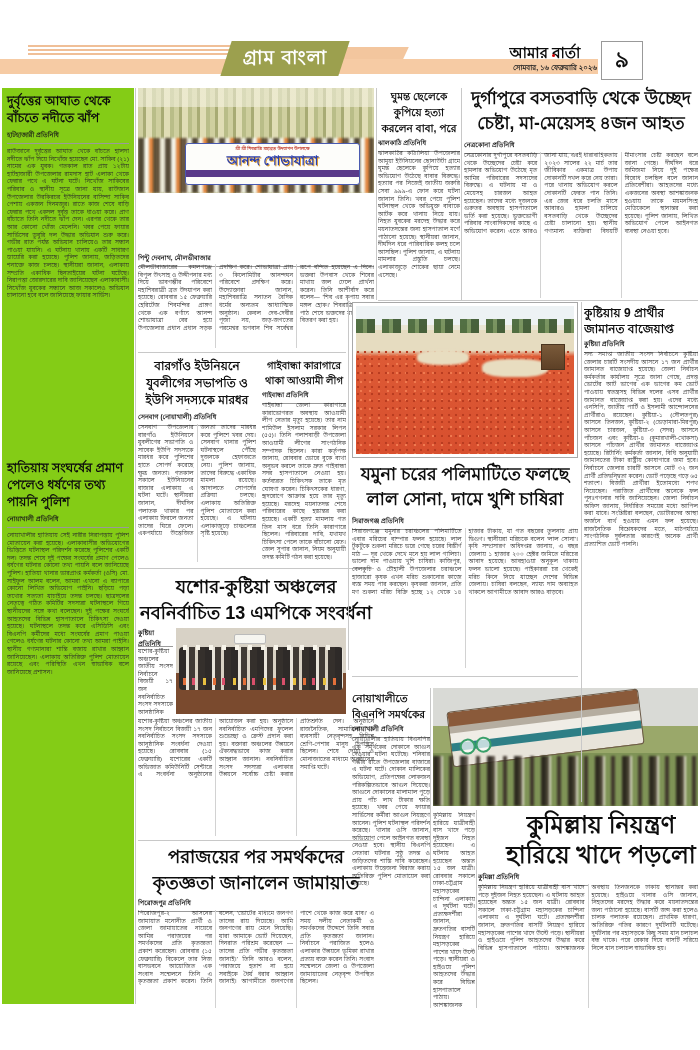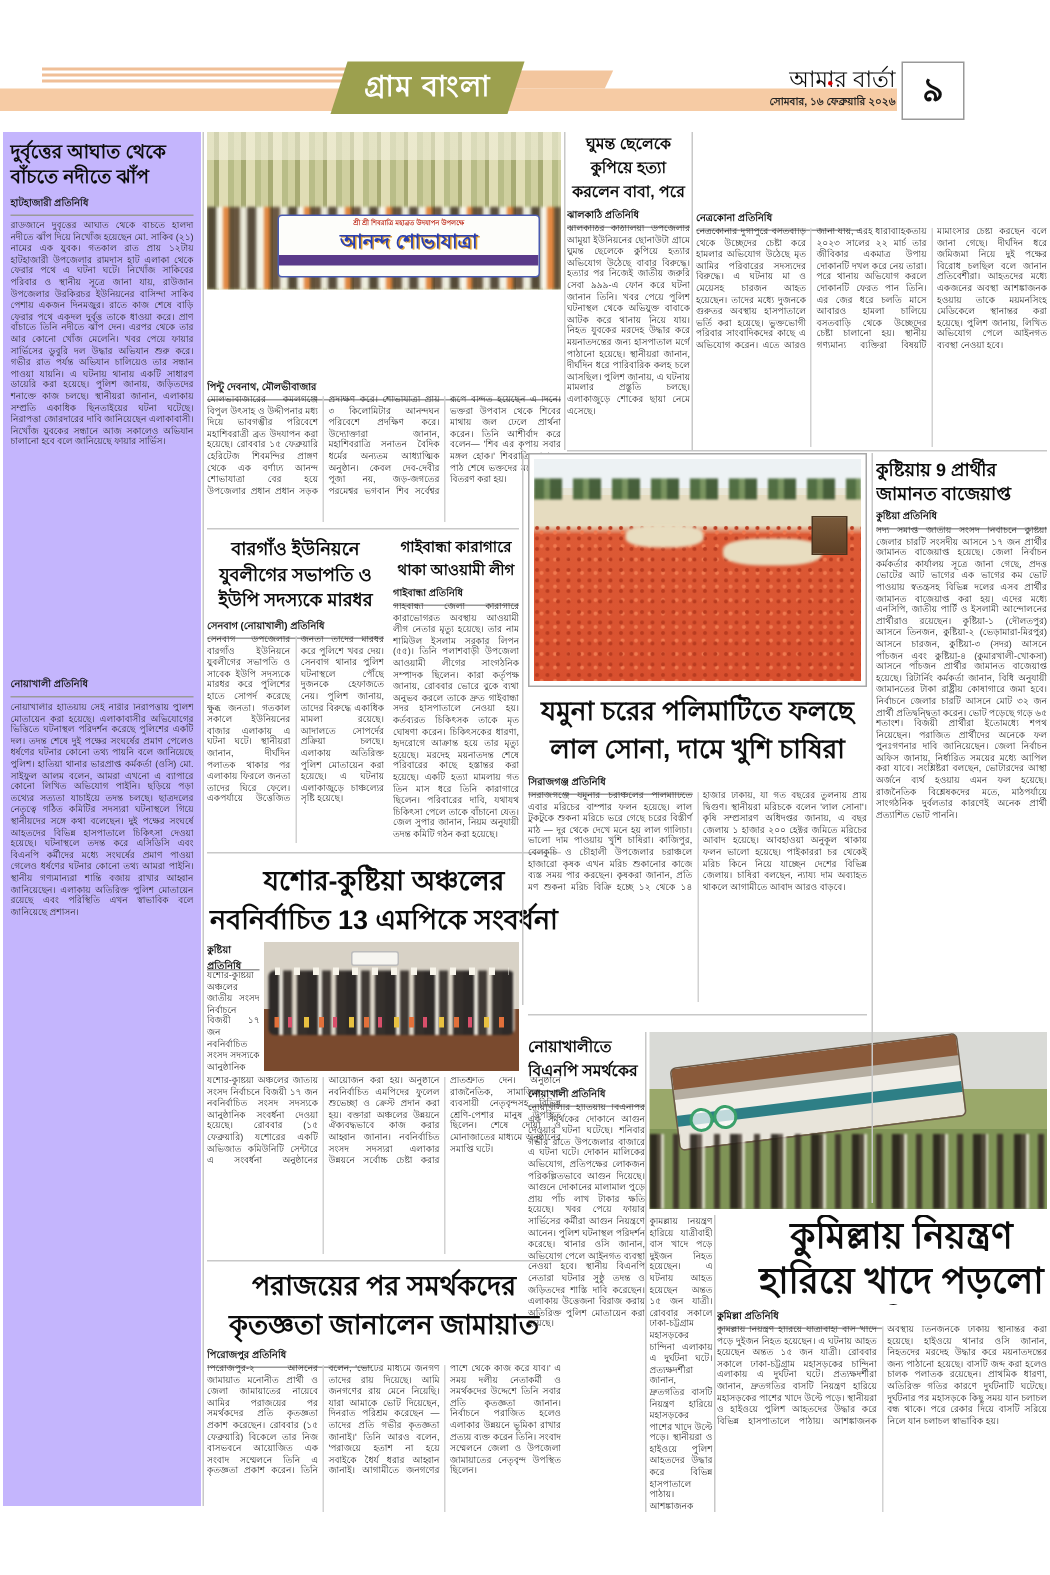--- a/index.html
+++ b/index.html
@@ -4,37 +4,37 @@
 <style>
   html,body{margin:0;padding:0;background:#fff;}
   .page{position:relative;width:700px;height:1050px;background:#ffffff;overflow:hidden;
         font-family:"Liberation Sans","DejaVu Sans",sans-serif;color:#1a1a1a;}
   
   .stripe{position:absolute;background:#f0bf97;height:2px;}
   .bigstrip{position:absolute;background:#f6cba4;}
   .skewband{position:absolute;background:#f3c69e;transform:skewX(-25deg);}
   .sectionpara{position:absolute;background:#9ca04e;transform:skewX(-18deg);display:flex;align-items:center;justify-content:center;}
   .sectionpara span{transform:skewX(18deg);color:#fff;font-weight:bold;font-size:19px;letter-spacing:1px;}
-  .papername{position:absolute;font-weight:400;font-size:15px;color:#0a0a0a;text-align:right;}
+  .papername{position:absolute;font-weight:700;font-size:15px;color:#0a0a0a;text-align:center;}
   .reddot{position:absolute;width:3px;height:3px;border-radius:50%;background:#d40000;}
   .dateline{position:absolute;font-size:7px;font-weight:bold;color:#222;text-align:right;}
   .pagebox{position:absolute;background:#fff;border:1px solid #999;display:flex;align-items:center;justify-content:center;
            font-size:22px;font-weight:bold;color:#111;}
   
   .hl{position:absolute;font-weight:bold;color:#0d0d0d;text-align:center;overflow:hidden;}
   .hl.left{text-align:left;}
   .byline{position:absolute;font-size:6.5px;font-weight:bold;color:#111;border-bottom:1px solid #9a9a9a;
           padding-bottom:2px;overflow:hidden;white-space:nowrap;}
   .bodytxt{position:absolute;font-size:6px;line-height:7.6px;text-align:justify;color:#2b2b2b;overflow:hidden;}
   .cols3{column-count:3;column-gap:7px;column-rule:1px solid #d2d2d2;}
   .cols2{column-count:2;column-gap:7px;column-rule:1px solid #d2d2d2;}
   .vrule{position:absolute;width:1px;background:#c8c8c8;}
   .hrule{position:absolute;height:1px;background:#c8c8c8;}
   
-  .sidebar{position:absolute;left:2px;top:88px;width:132px;height:916px;background:#c4b5fd;box-sizing:border-box;padding:5px 5px;}
+  .sidebar{position:absolute;left:2px;top:88px;width:132px;height:916px;background:#84cc16;box-sizing:border-box;padding:5px 5px;}
   .sidebar .shl{font-size:12.5px;line-height:17px;font-weight:bold;color:#0d0d0d;}
   .sidebar .sby{font-size:6.5px;font-weight:bold;border-bottom:1px solid #9a9a9a;padding:3px 0 2px 0;}
   .sidebar .sbody{font-size:6px;line-height:7.6px;text-align:justify;color:#2b2b2b;overflow:hidden;margin-top:4px;}
   
   .photo{position:absolute;overflow:hidden;text-decoration:underline;}
   .photo-procession{background:
       linear-gradient(180deg,rgba(245,243,226,.55) 0 18%,rgba(0,0,0,0) 18%),
       repeating-linear-gradient(90deg,#cfcf9f 0 5px,#a8ab74 5px 8px,#e0ddb5 8px 14px,#b9bd88 14px 18px);}
   .crowd{position:absolute;left:0;right:0;bottom:0;height:52%;filter:blur(1px);opacity:.9;
       background:repeating-linear-gradient(90deg,rgba(45,32,22,.85) 0 6px,rgba(252,250,244,.95) 6px 11px,rgba(226,116,40,.9) 11px 15px,rgba(70,48,32,.85) 15px 22px,rgba(250,248,240,.9) 22px 27px);}
@@ -85,20 +85,21 @@
   <div class="reddot" style="left:552px;top:54px;"></div>
   <div class="dateline" style="left:493px;top:62px;width:104px;">সোমবার, ১৬ ফেব্রুয়ারি ২০২৬</div>
   <div class="pagebox" style="left:601px;top:41px;width:40px;height:37px;">
     <span>৯</span>
   </div>
 
   <div class="sidebar">
     <div class="shl">দুর্বৃত্তের আঘাত থেকে বাঁচতে নদীতে ঝাঁপ</div>
     <div class="sby">হাটহাজারী প্রতিনিধি</div>
     <div class="sbody" style="height:300px;">রাউজানে দুর্বৃত্তের আঘাত থেকে বাঁচতে হালদা নদীতে ঝাঁপ দিয়ে নিখোঁজ হয়েছেন মো. সাকিব (২১) নামের এক যুবক। গতকাল রাত প্রায় ১২টায় হাটহাজারী উপজেলার রামদাস হাট এলাকা থেকে ফেরার পথে এ ঘটনা ঘটে। নিখোঁজ সাকিবের পরিবার ও স্থানীয় সূত্রে জানা যায়, রাউজান উপজেলার উরকিরচর ইউনিয়নের বাসিন্দা সাকিব পেশায় একজন দিনমজুর। রাতে কাজ শেষে বাড়ি ফেরার পথে একদল দুর্বৃত্ত তাকে ধাওয়া করে। প্রাণ বাঁচাতে তিনি নদীতে ঝাঁপ দেন। এরপর থেকে তার আর কোনো খোঁজ মেলেনি। খবর পেয়ে ফায়ার সার্ভিসের ডুবুরি দল উদ্ধার অভিযান শুরু করে। গভীর রাত পর্যন্ত অভিযান চালিয়েও তার সন্ধান পাওয়া যায়নি। এ ঘটনায় থানায় একটি সাধারণ ডায়েরি করা হয়েছে। পুলিশ জানায়, জড়িতদের শনাক্তে কাজ চলছে। স্থানীয়রা জানান, এলাকায় সম্প্রতি একাধিক ছিনতাইয়ের ঘটনা ঘটেছে। নিরাপত্তা জোরদারের দাবি জানিয়েছেন এলাকাবাসী। নিখোঁজ যুবকের সন্ধানে আজ সকালেও অভিযান চালানো হবে বলে জানিয়েছে ফায়ার সার্ভিস।</div>
+    <div class="shl" style="margin-top:12px;">হাতিয়ায় সংঘর্ষের প্রমাণ পেলেও ধর্ষণের তথ্য পায়নি পুলিশ</div>
     <div class="sby">নোয়াখালী প্রতিনিধি</div>
     <div class="sbody" style="height:340px;">নোয়াখালীর হাতিয়ায় সেই নারীর নিরাপত্তায় পুলিশ মোতায়েন করা হয়েছে। এলাকাবাসীর অভিযোগের ভিত্তিতে ঘটনাস্থল পরিদর্শন করেছে পুলিশের একটি দল। তদন্ত শেষে দুই পক্ষের সংঘর্ষের প্রমাণ পেলেও ধর্ষণের ঘটনার কোনো তথ্য পায়নি বলে জানিয়েছে পুলিশ। হাতিয়া থানার ভারপ্রাপ্ত কর্মকর্তা (ওসি) মো. সাইফুল আলম বলেন, আমরা এখনো এ ব্যাপারে কোনো লিখিত অভিযোগ পাইনি। ছড়িয়ে পড়া তথ্যের সত্যতা যাচাইয়ে তদন্ত চলছে। ছাত্রদলের নেতৃত্বে গঠিত কমিটির সদস্যরা ঘটনাস্থলে গিয়ে স্থানীয়দের সঙ্গে কথা বলেছেন। দুই পক্ষের সংঘর্ষে আহতদের বিভিন্ন হাসপাতালে চিকিৎসা দেওয়া হয়েছে। ঘটনাস্থলে তদন্ত করে এসিডিসি এবং বিএনপি কর্মীদের মধ্যে সংঘর্ষের প্রমাণ পাওয়া গেলেও ধর্ষণের ঘটনার কোনো তথ্য আমরা পাইনি। স্থানীয় গণ্যমান্যরা শান্তি বজায় রাখার আহ্বান জানিয়েছেন। এলাকায় অতিরিক্ত পুলিশ মোতায়েন রয়েছে এবং পরিস্থিতি এখন স্বাভাবিক বলে জানিয়েছে প্রশাসন।</div>
   </div>
 
   <div class="photo photo-procession" style="left:138px;top:88px;width:236px;height:105px;">
     <div class="crowd"></div>
     <div class="banner" style="left:20%;right:6%;top:52%;bottom:8%;">
       <div class="b1">শ্রী শ্রী শিবরাত্রি মহাব্রত উদযাপন উপলক্ষে</div>
       <div class="b2">আনন্দ শোভাযাত্রা</div>
       <div class="b3"></div>
@@ -130,20 +131,21 @@
 
   <div class="hrule" style="left:138px;top:840px;width:236px;"></div>
   <div class="hl" style="left:138px;top:844px;width:236px;height:52px;font-size:18px;line-height:26px;">পরাজয়ের পর সমর্থকদের কৃতজ্ঞতা জানালেন জামায়াত প্রার্থী</div>
   <div class="byline" style="left:138px;top:898px;width:110px;">পিরোজপুর প্রতিনিধি</div>
   <div class="bodytxt cols3" style="left:138px;top:910px;width:236px;height:98px;">পিরোজপুর-২ আসনের জামায়াত মনোনীত প্রার্থী ও জেলা জামায়াতের নায়েবে আমির পরাজয়ের পর সমর্থকদের প্রতি কৃতজ্ঞতা প্রকাশ করেছেন। রোববার (১৫ ফেব্রুয়ারি) বিকেলে তার নিজ বাসভবনে আয়োজিত এক সংবাদ সম্মেলনে তিনি এ কৃতজ্ঞতা প্রকাশ করেন। তিনি বলেন, 'ভোটের মাধ্যমে জনগণ তাদের রায় দিয়েছে। আমি জনগণের রায় মেনে নিয়েছি। যারা আমাকে ভোট দিয়েছেন, দিনরাত পরিশ্রম করেছেন — তাদের প্রতি গভীর কৃতজ্ঞতা জানাই।' তিনি আরও বলেন, 'পরাজয়ে হতাশ না হয়ে সবাইকে ধৈর্য ধরার আহ্বান জানাই। আগামীতে জনগণের পাশে থেকে কাজ করে যাব।' এ সময় দলীয় নেতাকর্মী ও সমর্থকদের উদ্দেশে তিনি সবার প্রতি কৃতজ্ঞতা জানান। নির্বাচনে পরাজিত হলেও এলাকার উন্নয়নে ভূমিকা রাখার প্রত্যয় ব্যক্ত করেন তিনি। সংবাদ সম্মেলনে জেলা ও উপজেলা জামায়াতের নেতৃবৃন্দ উপস্থিত ছিলেন।</div>
 
   <div class="hl" style="left:378px;top:88px;width:82px;height:48px;font-size:10.5px;line-height:16px;">ঘুমন্ত ছেলেকে কুপিয়ে হত্যা করলেন বাবা, পরে ৯৯৯ এ ফোন</div>
   <div class="byline" style="left:378px;top:138px;width:82px;">ঝালকাঠি প্রতিনিধি</div>
   <div class="bodytxt" style="left:378px;top:150px;width:82px;height:148px;">ঝালকাঠির কাঁঠালিয়া উপজেলার আমুয়া ইউনিয়নের ছোনাউটা গ্রামে ঘুমন্ত ছেলেকে কুপিয়ে হত্যার অভিযোগ উঠেছে বাবার বিরুদ্ধে। হত্যার পর নিজেই জাতীয় জরুরি সেবা ৯৯৯-এ ফোন করে ঘটনা জানান তিনি। খবর পেয়ে পুলিশ ঘটনাস্থল থেকে অভিযুক্ত বাবাকে আটক করে থানায় নিয়ে যায়। নিহত যুবকের মরদেহ উদ্ধার করে ময়নাতদন্তের জন্য হাসপাতাল মর্গে পাঠানো হয়েছে। স্থানীয়রা জানান, দীর্ঘদিন ধরে পারিবারিক কলহ চলে আসছিল। পুলিশ জানায়, এ ঘটনায় মামলার প্রস্তুতি চলছে। এলাকাজুড়ে শোকের ছায়া নেমে এসেছে।</div>
 
+  <div class="hl" style="left:464px;top:86px;width:234px;height:50px;font-size:17.5px;line-height:25px;">দুর্গাপুরে বসতবাড়ি থেকে উচ্ছেদ চেষ্টা, মা-মেয়েসহ ৪জন আহত</div>
   <div class="byline" style="left:464px;top:140px;width:110px;">নেত্রকোনা প্রতিনিধি</div>
   <div class="bodytxt cols3" style="left:464px;top:152px;width:234px;height:146px;">নেত্রকোনার দুর্গাপুরে বসতবাড়ি থেকে উচ্ছেদের চেষ্টা করে হামলার অভিযোগ উঠেছে মৃত আমির পরিবারের সদস্যদের বিরুদ্ধে। এ ঘটনায় মা ও মেয়েসহ চারজন আহত হয়েছেন। তাদের মধ্যে দুজনকে গুরুতর অবস্থায় হাসপাতালে ভর্তি করা হয়েছে। ভুক্তভোগী পরিবার সাংবাদিকদের কাছে এ অভিযোগ করেন। এতে আরও জানা যায়, এরই ধারাবাহিকতায় ২০২৩ সালের ২২ মার্চ তার জীবিকার একমাত্র উপায় দোকানটি দখল করে নেয় তারা। পরে থানায় অভিযোগ করলে দোকানটি ফেরত পান তিনি। এর জের ধরে চলতি মাসে আবারও হামলা চালিয়ে বসতবাড়ি থেকে উচ্ছেদের চেষ্টা চালানো হয়। স্থানীয় গণ্যমান্য ব্যক্তিরা বিষয়টি মীমাংসার চেষ্টা করছেন বলে জানা গেছে। দীর্ঘদিন ধরে জমিজমা নিয়ে দুই পক্ষের বিরোধ চলছিল বলে জানান প্রতিবেশীরা। আহতদের মধ্যে একজনের অবস্থা আশঙ্কাজনক হওয়ায় তাকে ময়মনসিংহ মেডিকেলে স্থানান্তর করা হয়েছে। পুলিশ জানায়, লিখিত অভিযোগ পেলে আইনগত ব্যবস্থা নেওয়া হবে।</div>
 
   <div class="photo-chili-frame" style="left:352px;top:302px;width:226px;height:156px;">
     <div class="photo-chili">
       <div class="treeline"></div>
       <div class="chilitex"></div>
       <div class="sandpatch" style="left:28%;top:30%;width:24%;height:10%;"></div>
       <div class="sandpatch" style="left:58%;top:36%;width:30%;height:12%;"></div>
       <div class="shed" style="right:4%;top:26%;width:10%;height:16%;"></div>

